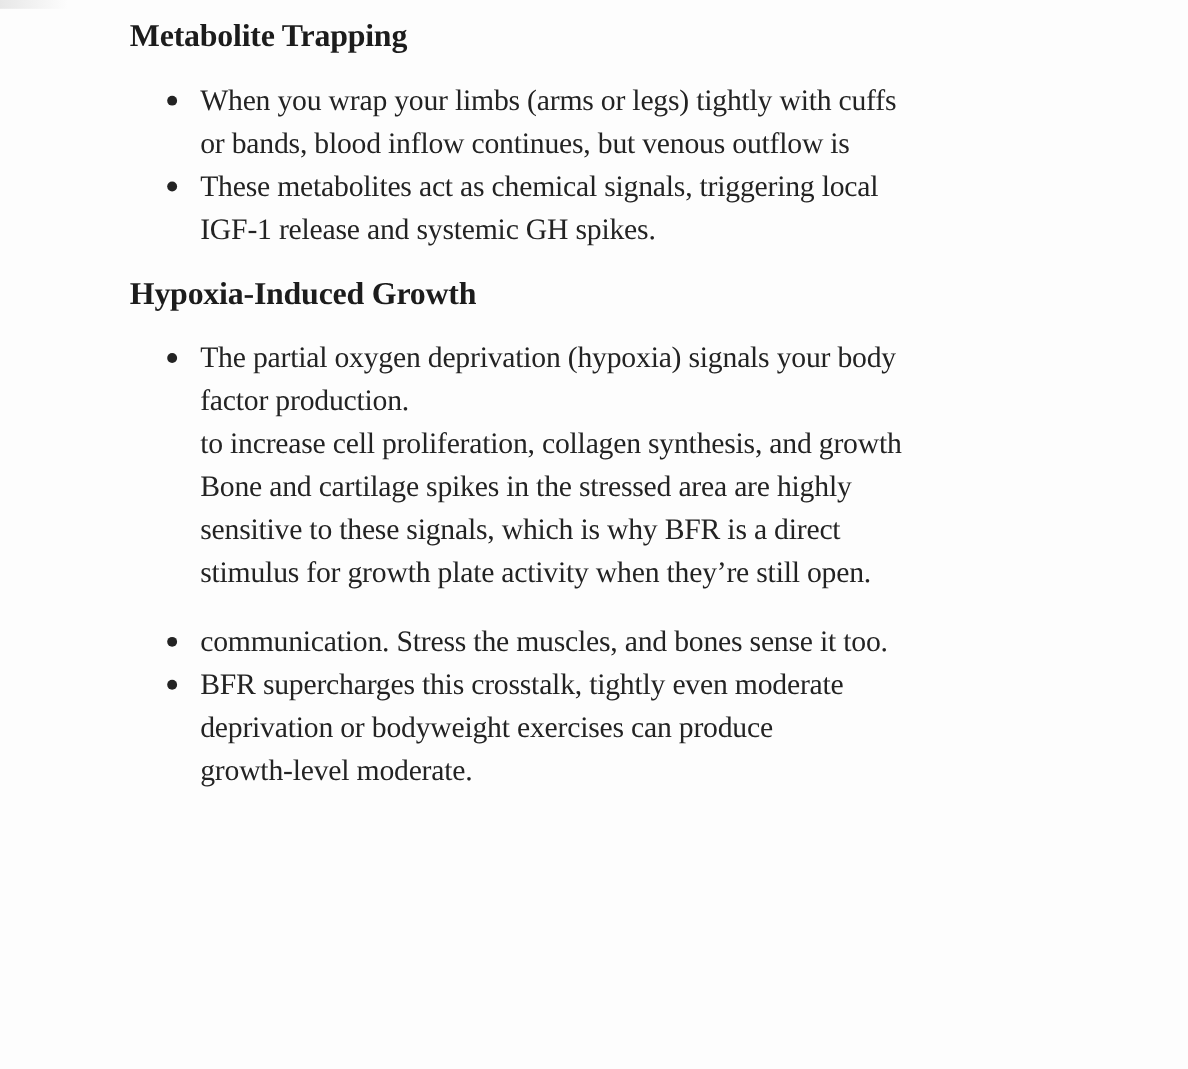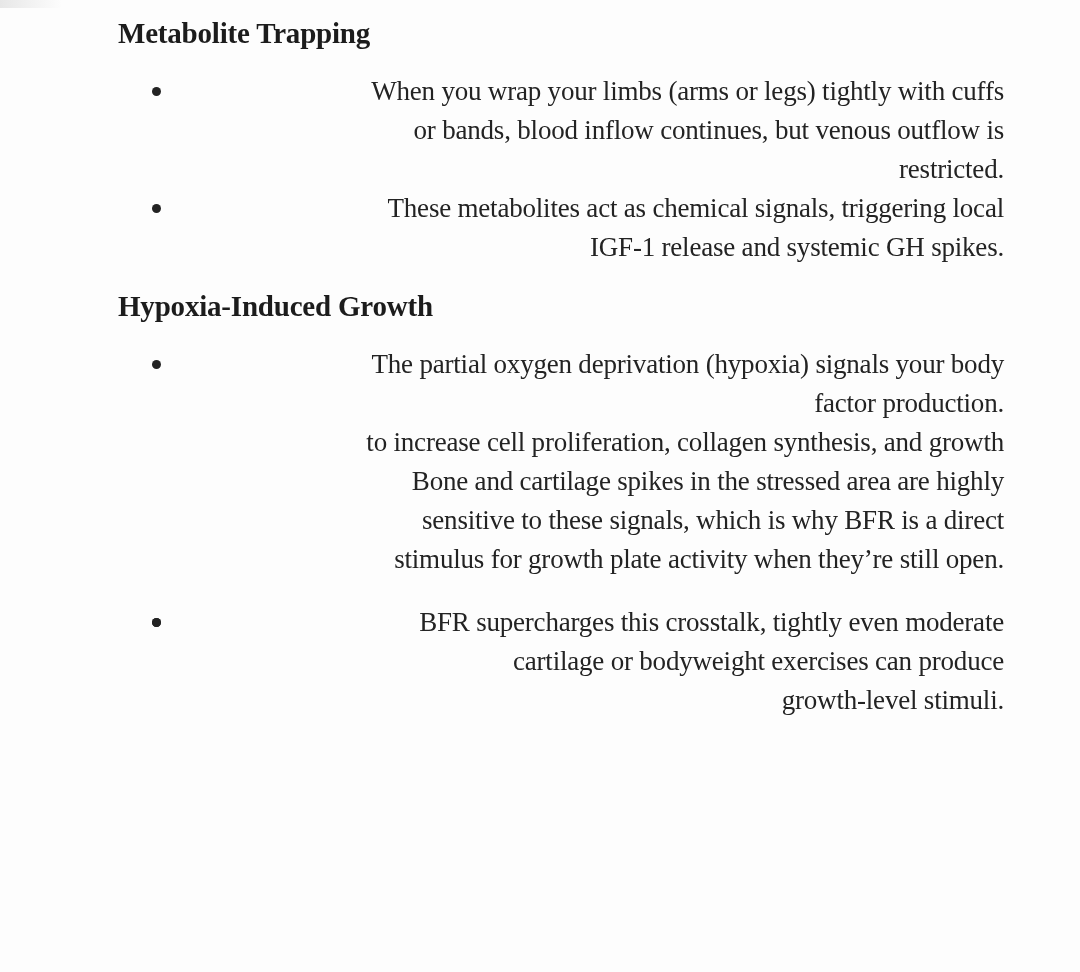--- a/index.html
+++ b/index.html
@@ -60,36 +60,34 @@
     left: 34px;
     top: 15px;
     width: 9px;
     height: 9px;
     border-radius: 50%;
     background: #232323;
   }
   .text-line {
     display: block;
     white-space: nowrap;
-    text-align: right;
   }
 </style>
 </head>
 <body>
 
 <div class="page">
   <div class="corner-artifact"></div>
 
   <h3 class="section-heading first">Metabolite Trapping</h3>
   <ul class="bullet-list">
     <li class="list-item">
       <span class="bullet-dot"></span>
       <span class="text-line">When you wrap your limbs (arms or legs) tightly with cuffs</span>
       <span class="text-line">or bands, blood inflow continues, but venous outflow is</span>
-      <span class="text-line">restricted.</span>
     </li>
     <li class="list-item">
       <span class="bullet-dot"></span>
       <span class="text-line">These metabolites act as chemical signals, triggering local</span>
       <span class="text-line">IGF-1 release and systemic GH spikes.</span>
     </li>
   </ul>
 
   <h3 class="section-heading">Hypoxia-Induced Growth</h3>
   <ul class="bullet-list">
@@ -100,21 +98,22 @@
       <span class="text-line">to increase cell proliferation, collagen synthesis, and growth</span>
       <span class="text-line">Bone and cartilage spikes in the stressed area are highly</span>
       <span class="text-line">sensitive to these signals, which is why BFR is a direct</span>
       <span class="text-line">stimulus for growth plate activity when they’re still open.</span>
     </li>
   </ul>
 
   <ul class="bullet-list">
     <li class="list-item">
       <span class="bullet-dot"></span>
+      <span class="text-line">communication. Stress the muscles, and bones sense it too.</span>
     </li>
     <li class="list-item">
       <span class="bullet-dot"></span>
       <span class="text-line">BFR supercharges this crosstalk, tightly even moderate</span>
-      <span class="text-line">cartilage or bodyweight exercises can produce</span>
-      <span class="text-line">growth-level stimuli.</span>
+      <span class="text-line">deprivation or bodyweight exercises can produce</span>
+      <span class="text-line">growth-level moderate.</span>
     </li>
   </ul>
 </div>
 
 </body></html>

